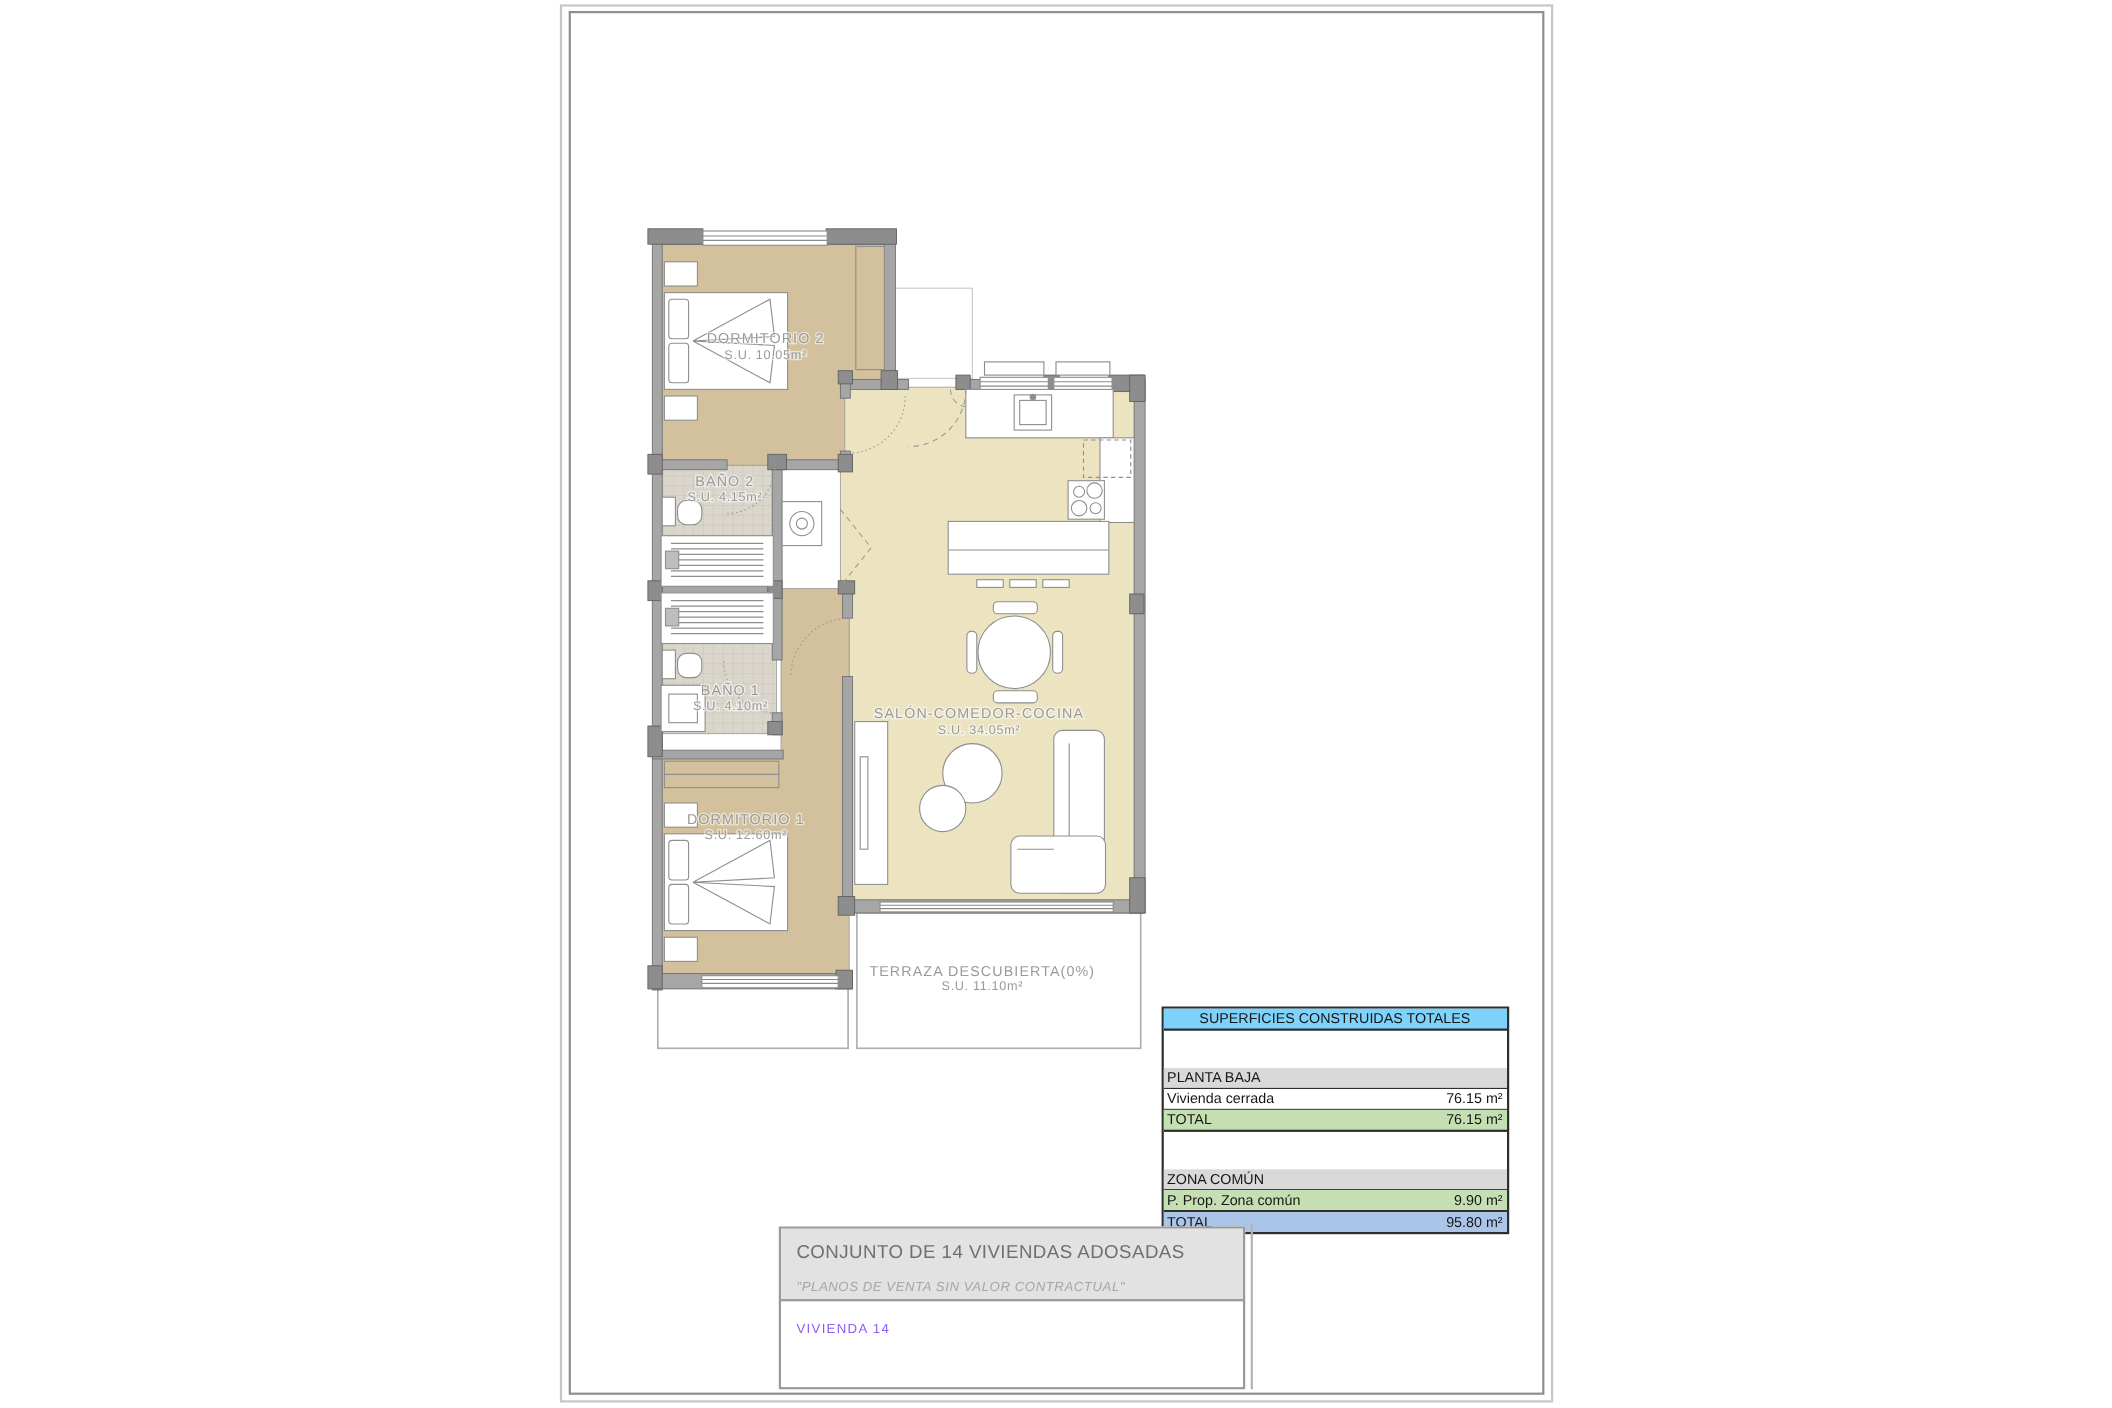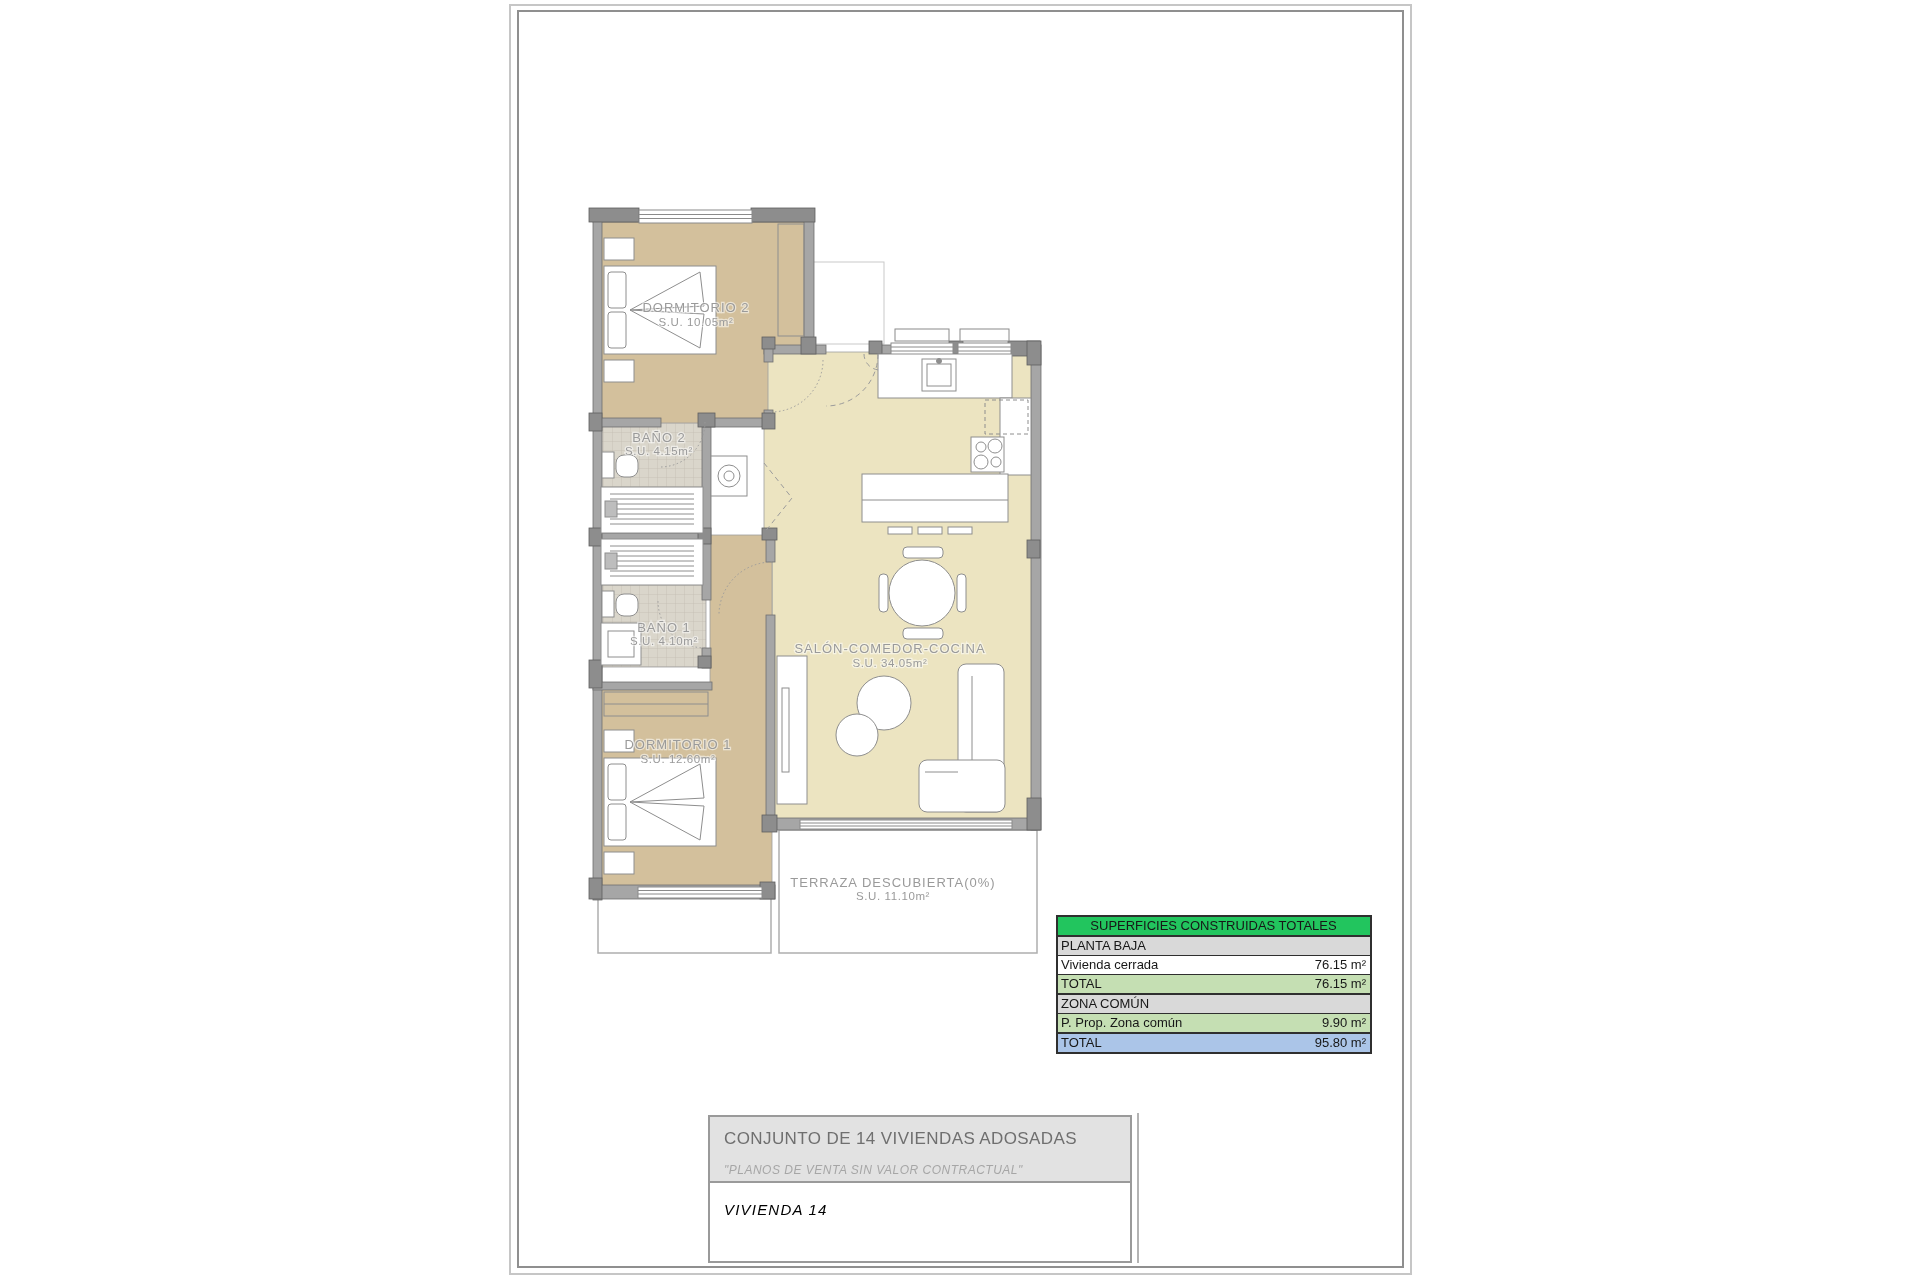--- a/index.html
+++ b/index.html
@@ -14,34 +14,34 @@
   .plan-svg{position:absolute;left:555px;top:185px;width:510px;height:790px;}
   .room-label{font-family:"Liberation Sans",sans-serif;font-size:13px;letter-spacing:1px;
               fill:#9a9a9a;text-anchor:middle;paint-order:stroke;stroke:#ffffff;stroke-width:2.5px;stroke-opacity:.55;}
   .room-area{font-family:"Liberation Sans",sans-serif;font-size:11.5px;letter-spacing:.6px;
              fill:#9a9a9a;text-anchor:middle;paint-order:stroke;stroke:#ffffff;stroke-width:2.5px;stroke-opacity:.55;}
   
   .areas-table{position:absolute;left:1056px;top:915px;width:316px;border:2px solid #2f2f2f;
                box-sizing:border-box;background:#ffffff;font-size:13px;color:#171717;}
   .at-row{height:18px;line-height:18px;display:flex;justify-content:space-between;
           padding:0 4px 0 3px;white-space:nowrap;overflow:hidden;}
-  .at-title{justify-content:center;background:#22c55e;border-bottom:2px solid #2f2f2f;}
-  .at-section{background:#d9d9d9;}
+  .at-title{justify-content:center;background:#7dd3fc;border-bottom:2px solid #2f2f2f;}
+  .at-section{background:#d9d9d9;margin-top:34px;}
   .at-green{background:#c5dfb3;}
   .at-blue{background:#abc5e8;}
   .at-b1{border-bottom:1px solid #2f2f2f;}
   .at-b2{border-bottom:2px solid #2f2f2f;}
   .at-val{}
   
   .title-block{position:absolute;left:708px;top:1115px;width:424px;height:148px;
                border:2px solid #9a9a9a;box-sizing:border-box;background:#ffffff;}
   .tb-top{height:66px;background:#e2e2e2;border-bottom:2px solid #9a9a9a;padding:12px 0 0 14px;box-sizing:border-box;}
   .tb-project{font-size:17px;font-weight:normal;color:#6f6f6f;letter-spacing:.4px;}
   .tb-disclaimer{margin-top:14px;font-size:12px;font-style:italic;color:#a6a6a6;letter-spacing:.5px;}
-  .tb-unit{padding:18px 0 0 14px;font-size:15px;color:#000000;letter-spacing:1.2px;font-style:italic;}
+  .tb-unit{padding:18px 0 0 14px;font-size:12px;color:#8b5cf6;letter-spacing:1.2px;}
   .tb-divider{position:absolute;left:1137px;top:1113px;width:2px;height:150px;background:#b3b3b3;}
 </style>
 </head>
 <body>
 
 <div class="canvas">
 
   <div class="frame-outer"></div>
   <div class="frame-inner"></div>
 

